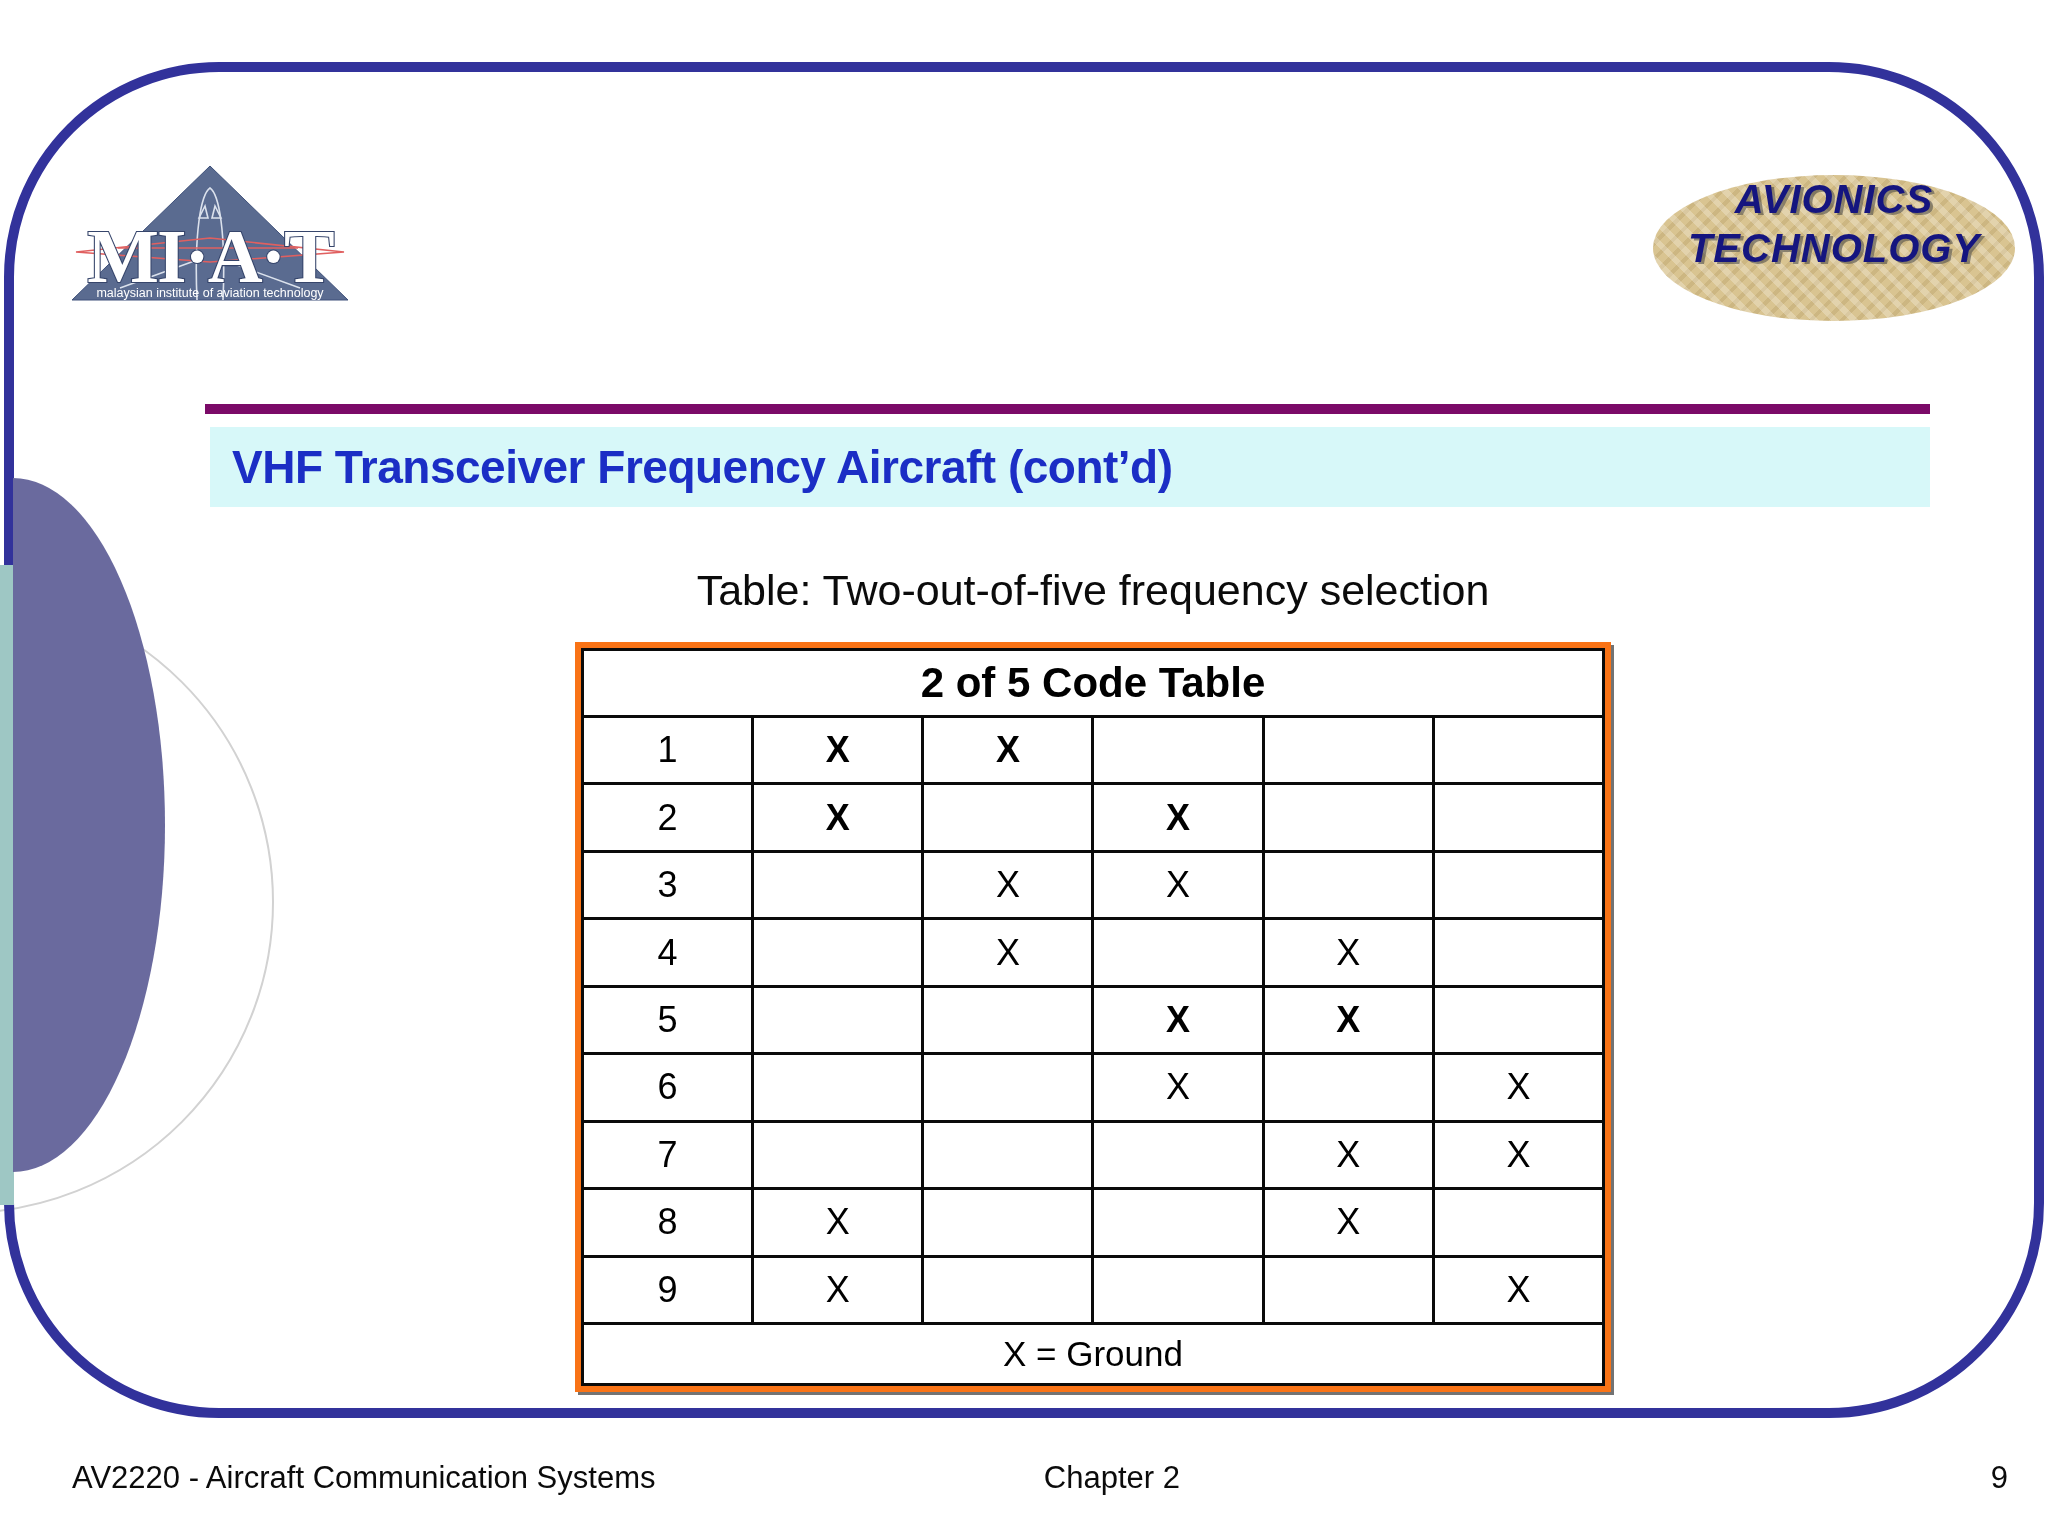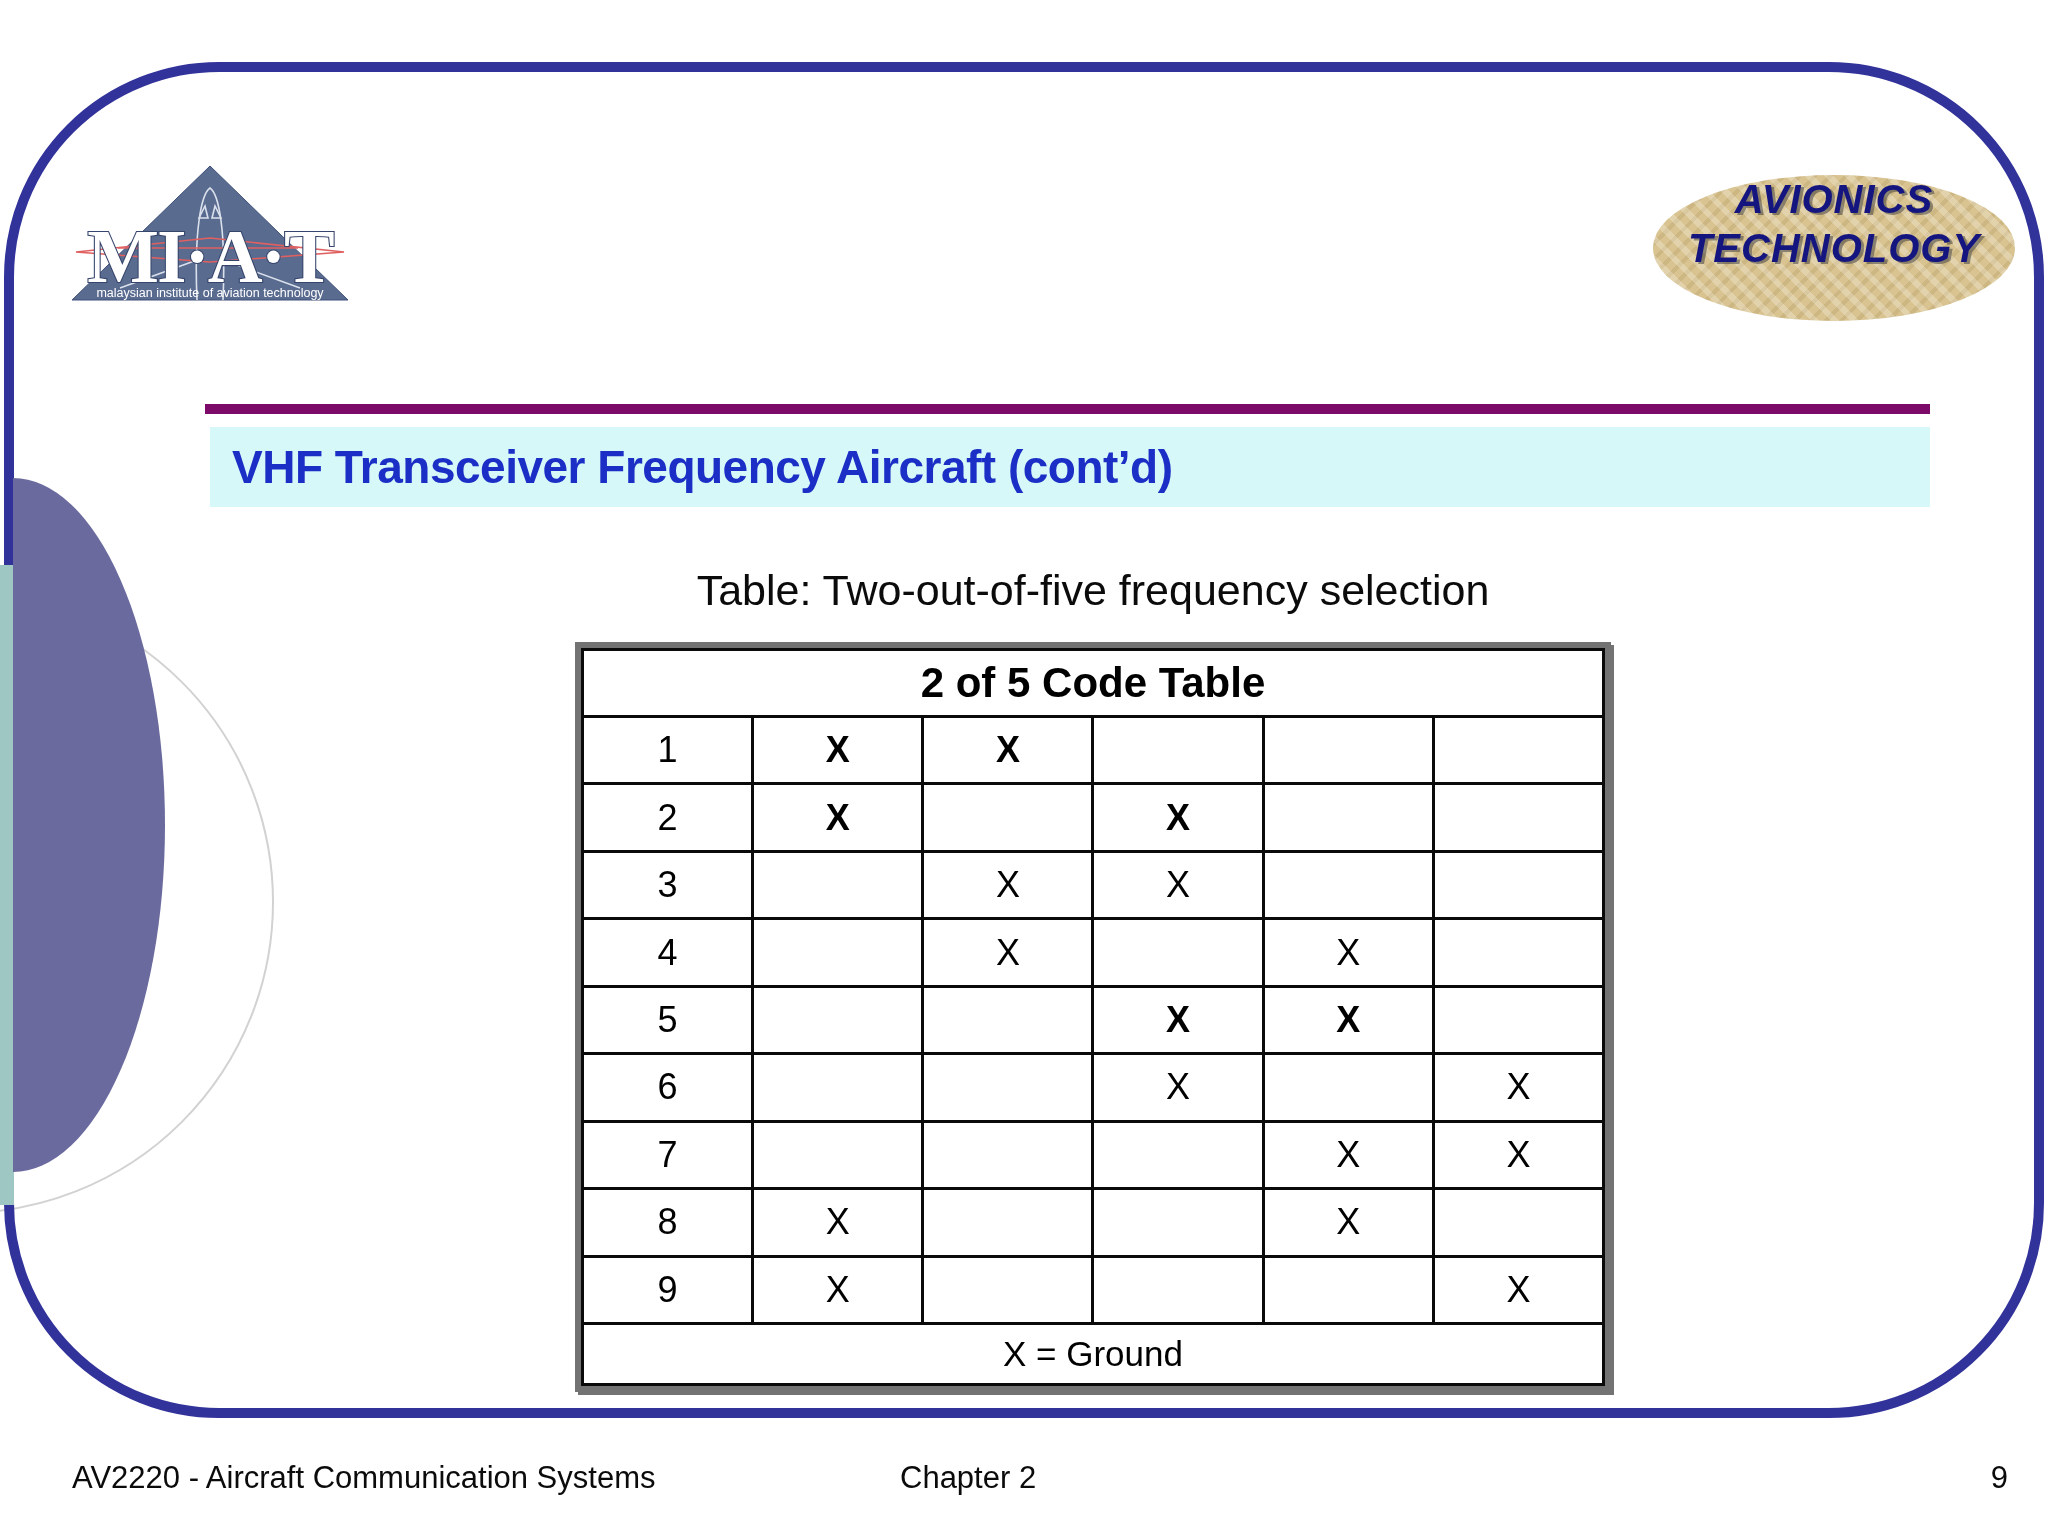--- a/index.html
+++ b/index.html
@@ -38,35 +38,35 @@
     background:#d7f8f9;z-index:5;display:flex;align-items:center;}
   .title-text{font-weight:bold;font-size:46px;color:#1b2ec5;padding-left:22px;
     letter-spacing:-0.5px;}
 
   
   .tbl-caption{position:absolute;left:575px;top:566px;width:1036px;z-index:5;
     text-align:center;font-size:43px;color:#0b0b0b;}
 
   
   .tbl-wrap{position:absolute;left:575px;top:642px;width:1036px;height:750px;
-    border:6px solid #737373;box-sizing:border-box;background:#fff;z-index:5;
+    border:6px solid #f97316;box-sizing:border-box;background:#fff;z-index:5;
     box-shadow:3px 3px 0 rgba(0,0,0,.55);}
   table.code{width:100%;height:100%;border-collapse:collapse;table-layout:fixed;}
   table.code td,table.code th{border:3px solid #0a0a0a;text-align:center;
     vertical-align:middle;padding:0;}
   td.ttl{font-weight:bold;font-size:42px;height:64px;}
   th.colh{font-weight:bold;font-size:37px;height:60px;}
   td.cell{font-size:36px;}
   td.cell.b{font-weight:bold;}
   td.foot{font-size:35px;height:58px;}
 
   
   .footer-item{position:absolute;top:1460px;font-size:31px;color:#0b0b0b;z-index:5;}
   .f-left{left:72px;}
-  .f-center{left:900px;width:260px;text-align:left;}
+  .f-center{left:920px;width:260px;text-align:right;}
   .f-page{left:1960px;width:48px;text-align:right;}
 </style>
 </head>
 <body>
 
 <div class="faint-circle"></div>
 <div class="slide-border"></div>
 <div class="teal-bar"></div>
 <div class="purple-disc"></div>
 

